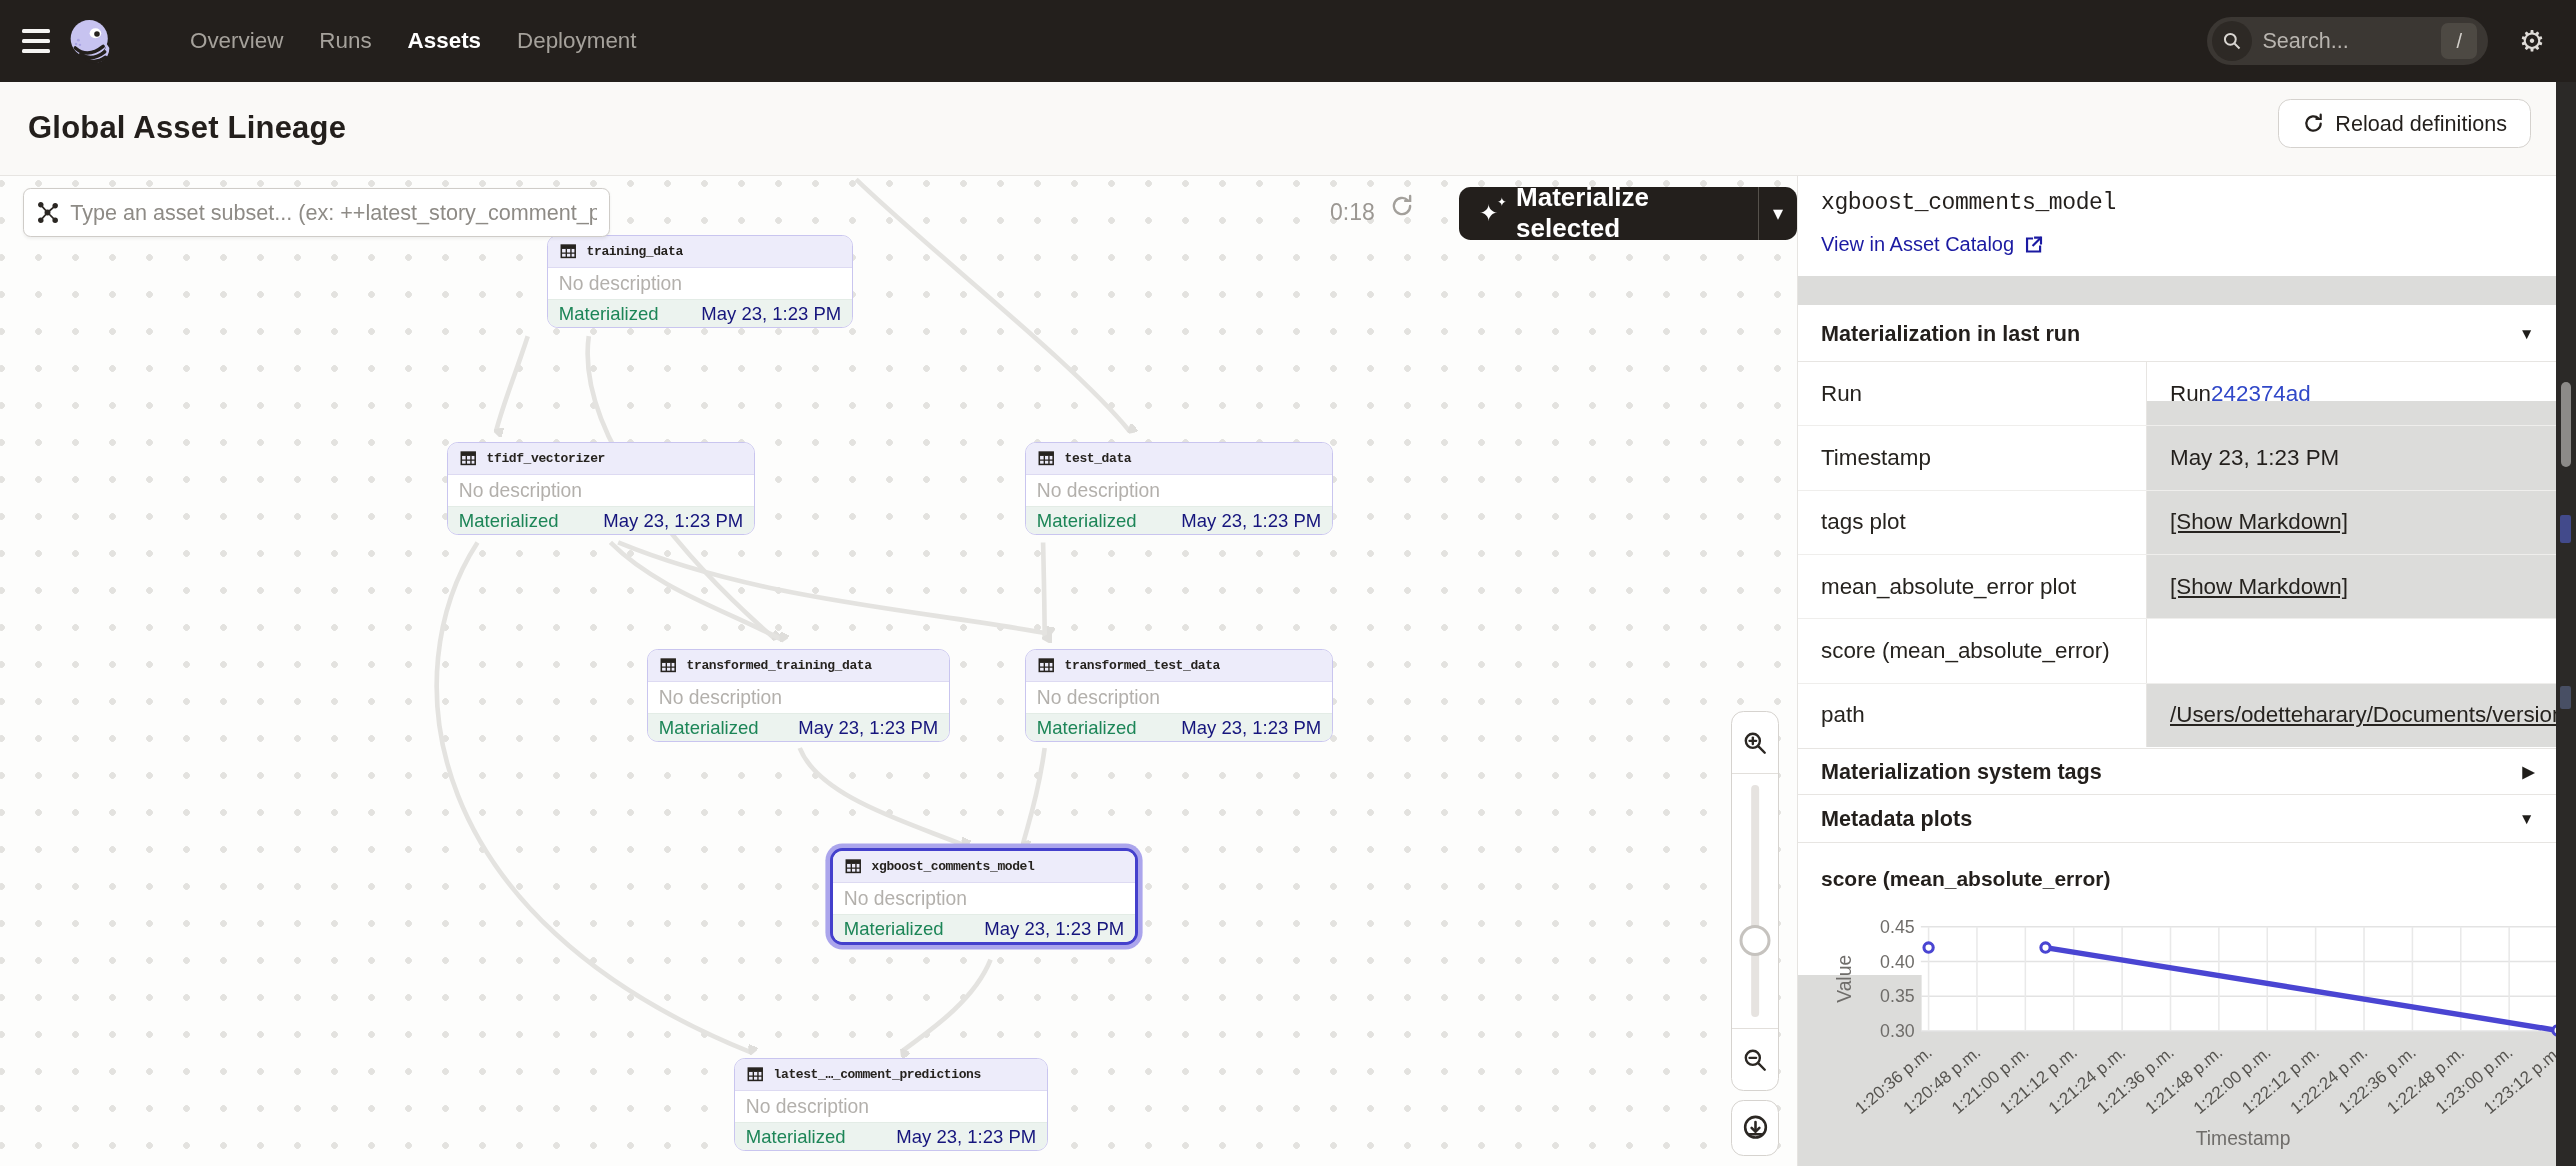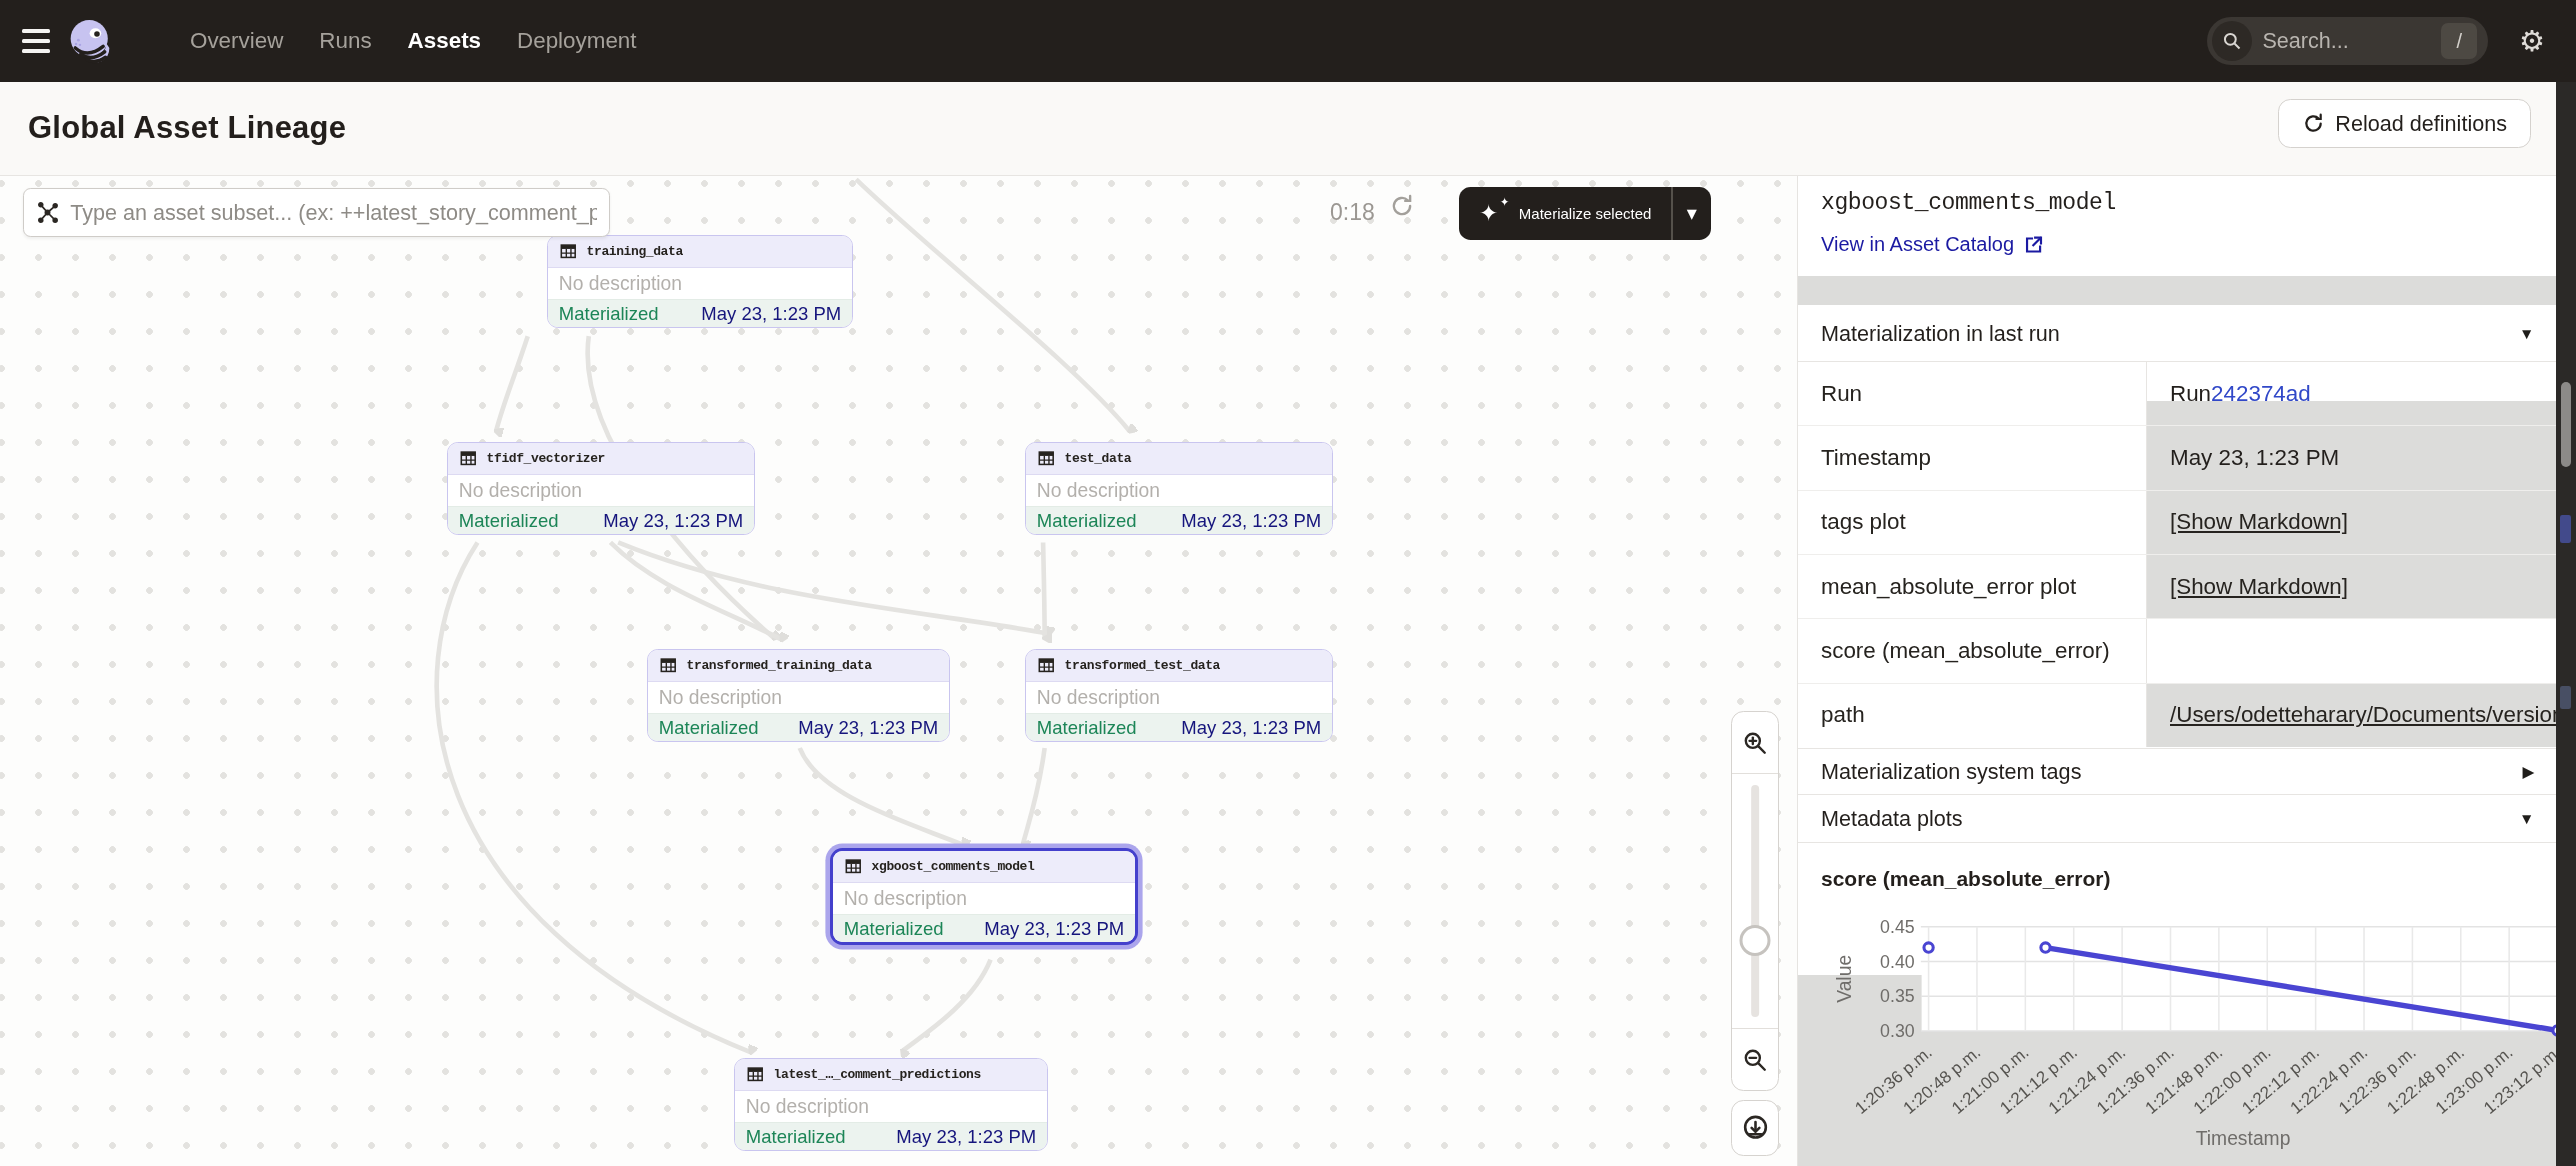--- a/index.html
+++ b/index.html
@@ -53,21 +53,21 @@
   #countdown-refresh { position:absolute; left:1389px; top:17px; }
   #materialize-btn { position:absolute; left:1459px; top:10.8px; height:53px;
     background:#231f1c; border-radius:11.6px; color:#fff; display:flex; align-items:center;
     cursor:pointer; }
   #materialize-btn .mainpart { display:flex; align-items:center; gap:10.8px; padding:0 20px; }
   #mat-sparkle { position:relative; width:29px; height:29px; }
   #mat-sparkle .s1 { position:absolute; left:0; top:3.1px; font-size:23px; line-height:1; }
   #mat-sparkle .s2 { position:absolute; right:-1.5px; top:-3.1px; font-size:11.6px; line-height:1; }
   #materialize-btn .divider { width:1.5px; height:53px; background:#55514b; }
   #materialize-btn .caretpart { padding:0 14px; font-size:20px; }
-  #materialize-btn .label { font-size:15px; }
+  #materialize-btn .label { font-size:26px;font-weight:bold; }
 
   
   .node { position:absolute; background:#ffffff; border:1.9px solid #c9c5ef; border-radius:10.8px;
     overflow:hidden; cursor:pointer; }
   .node.selected { border:3.9px solid #4440cc; box-shadow:0 0 0 4.6px #aba5ec; border-radius:12.4px; }
   .node .nhead { height:32px; background:#edecfa; display:flex; align-items:center;
     gap:9.3px; padding:0 10.8px; border-bottom:1.5px solid #dddaf2; }
   .node .nname { font-family:"Liberation Mono", monospace; font-size:13px; font-weight:bold;
     color:#26231f; white-space:nowrap; letter-spacing:-0.4px; }
   .node .nbody { height:31px; display:flex; align-items:center; padding:0 10.8px;
@@ -95,21 +95,21 @@
 
   
   #panel { position:absolute; left:1798px; top:176px; width:758px; height:991px;
     background:#ffffff; overflow:hidden; }
   #panel-title { position:absolute; left:23px; top:14px; font-family:"Liberation Mono", monospace;
     font-size:23px; color:#231f1c; letter-spacing:-0.4px; }
   #catalog-link { position:absolute; left:23px; top:57px; display:flex; align-items:center; gap:9.3px;
     color:#1b1aa2; font-size:20px; cursor:pointer; }
   #gray-band { position:absolute; left:0; top:100px; width:758px; height:29px; background:#dcdcda; }
   .sect-header { position:absolute; left:0; width:758px; display:flex; align-items:center;
-    justify-content:space-between; padding:0 21.6px 0 23px; font-weight:normal; font-size:21.6px;
+    justify-content:space-between; padding:0 21.6px 0 23px; font-weight:bold; font-size:21.6px;
     cursor:pointer; }
   #sect-lastrun { top:130px; height:56px; }
   #sect-systags { top:572px; height:46px; border-top:1.5px solid #e7e5e2; }
   #sect-plots { top:618px; height:49px; border-top:1.5px solid #e7e5e2; border-bottom:1.5px solid #e7e5e2; }
   .caret { font-size:15.5px; color:#1f1d1a; }
 
   #meta-table { position:absolute; left:0; top:185px; width:758px; height:386px;
     border-top:1.5px solid #e7e5e2; display:flex; flex-direction:column; }
   .mrow { flex:1; display:flex; border-bottom:1.5px solid #efeeec; }
   .mrow:last-child { border-bottom:none; }

